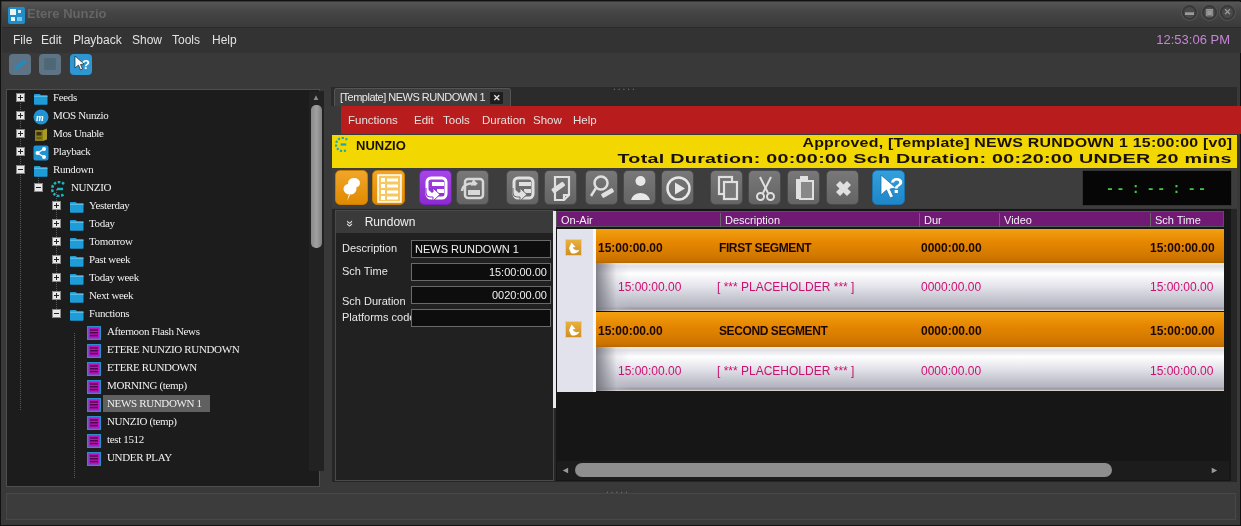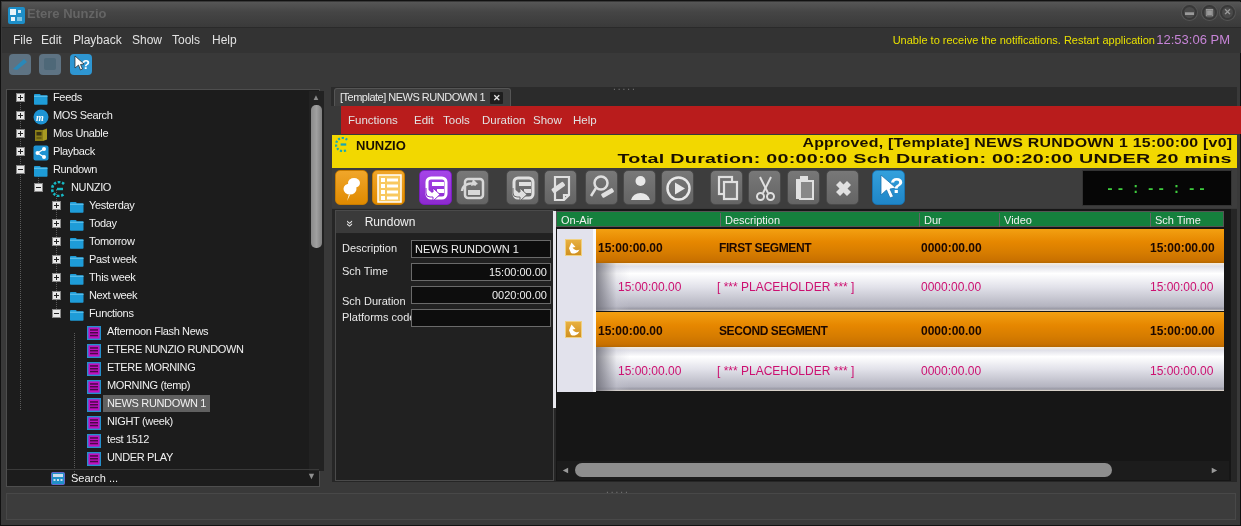--- a/index.html
+++ b/index.html
@@ -25,21 +25,21 @@
 
 #treepanel { left:5px; top:88px; width:314px; height:398px; background:#1c1c1c;
   border:1px solid #4e4e4e; }
 .trow { position:absolute; height:18px; color:#f0f0f0; font-size:11px; letter-spacing:-0.35px; line-height:18px; white-space:nowrap; }
 .exp { position:absolute; width:9px; height:9px; background:#e8e8e8; border:1px solid #888;
   top:3px; }
 .exp:before, .exp:after{ content:""; position:absolute; background:#222; }
 .exp:before { left:1px; top:3px; width:5px; height:1px; }
 .exp.plus:after { left:3px; top:1px; width:1px; height:5px; }
 .tico { position:absolute; top:1px; }
-.tlabel { position:absolute; top:-2px; line-height:18px; }
+.tlabel { position:absolute; top:-2px; line-height:18px;font-family:Liberation Serif, serif; }
 #tree-sel { position:absolute; left:96px; top:305px; width:107px; height:17px; background:#606060; }
 .vguide { position:absolute; width:1px; border-left:1px dotted #5a5a5a; }
 .sbarr { position:absolute; left:3px; color:#8a8a8a; font-size:8px; }
 
 #tsb { left:302px; top:1px; width:15px; height:380px; background:#222; position:absolute;}
 #tsb-thumb { position:absolute; left:2px; top:14px; width:11px; height:143px; background:linear-gradient(90deg,#8a8a8a,#a0a0a0,#808080); border-radius:5px; }
 
 #searchrow { position:absolute; left:0px; top:379px; width:312px; height:17px; border-top:1px solid #3a3a3a; }
 
 #tabbar { left:330px; top:86px; width:906px; height:19px; background:#2b2b2b; }
@@ -70,21 +70,21 @@
 
 #props { position:absolute; left:3px; top:1px; width:219px; height:271px; background:#212121; border:1px solid #4a4a4a;}
 #props .hdr { position:absolute; left:0; top:0; width:100%; height:23px; background:#3a3a3a; border-bottom:1px solid #222;
   color:#f0f0f0; font-size:12px; line-height:23px; }
 .plabel { position:absolute; left:6px; color:#e8e8e8; font-size:11px; }
 .pfield { position:absolute; left:75px; width:140px; height:18px; background:#0d0d0d;
   border:1px solid #6a6a6a; color:#f0f0f0; font-size:11px; line-height:16px; padding:0 3px; }
 
 #propsep { position:absolute; left:221px; top:2px; width:3px; height:197px; background:#e8e8ee; }
 #grid { position:absolute; left:224px; top:0px; width:675px; height:272px; background:#161616; }
-#ghead { position:absolute; left:0; top:2px; width:668px; height:16px; background:#15803d; border:1px solid #555;
+#ghead { position:absolute; left:0; top:2px; width:668px; height:16px; background:#701a75; border:1px solid #555;
   color:#f0f0f0; font-size:11px; }
 .gcol { position:absolute; top:1px; border-left:1px solid #666; height:14px; padding-left:4px; line-height:14px;}
 #gicons { position:absolute; left:1px; top:20px; width:39px; height:163px; background:#e2e2ec; border-right:3px solid #fafafc; }
 .grow { position:absolute; left:40px; width:628px; }
 .grow.orange { background:linear-gradient(#f3a011,#e68700 38%,#d67c00 70%,#c97100 92%,#b56700); }
 .grow.silver { background:linear-gradient(#f6ecdc,#e0e0e8 7%,#ffffff 22%,#e2e2ea 50%,#b4b4c0 90%,#9898a4 96%,#f0e6d6); }
 .grow.silver:before { content:""; position:absolute; left:0; top:0; bottom:0; width:34px;
   background:linear-gradient(90deg, rgba(110,110,120,0.85), rgba(200,200,210,0.3) 60%, rgba(255,255,255,0)); }
 .gtext { position:absolute; font-size:12px; white-space:nowrap; }
 .orange .gtext { font-weight:bold; color:#1c0800; top:12px; }
@@ -114,21 +114,20 @@
   <div class="winbtn abs" style="left:1181px">▬</div>
   <div class="winbtn abs" style="left:1201px">▣</div>
   <div class="winbtn abs" style="left:1219px">✕</div>
   <div id="menubar" class="abs"></div>
   <div class="mitem" style="left:12px">File</div>
   <div class="mitem" style="left:40px">Edit</div>
   <div class="mitem" style="left:72px">Playback</div>
   <div class="mitem" style="left:131px">Show</div>
   <div class="mitem" style="left:171px">Tools</div>
   <div class="mitem" style="left:211px">Help</div>
-  <div id="notif">Unable to receive the notifications. Restart application</div>
   <div id="clock">12:53:06 PM</div>
   <div class="tbtn abs" style="left:8px">
     <svg width="22" height="21" viewBox="0 0 22 21">
         <path d="M4 15 L15 5 L18 8 L8 16 Z" fill="#2a88b8"></path>
       </svg>
   </div>
   <div class="tbtn abs" style="left:38px">
     <svg width="22" height="21" viewBox="0 0 22 21">
         <rect x="5" y="4" width="12" height="12" rx="2" fill="#4e6878"></rect>
       </svg>
@@ -156,21 +155,21 @@
             </g>
           </svg>
           <span class="tlabel" style="left:46px">Feeds</span>
         </div>
     <div class="trow" style="top:18px">
           <span class="exp plus" style="left:9px"></span>
           <svg class="tico" style="left:26px" width="16" height="16" viewBox="0 0 16 16">
             <circle cx="8" cy="8" r="7.5" fill="#1e94d4"></circle>
             <text x="3" y="11.5" font-size="10" font-style="italic" font-weight="bold" fill="#fff" font-family="Liberation Serif">m</text>
           </svg>
-          <span class="tlabel" style="left:46px">MOS Search</span>
+          <span class="tlabel" style="left:46px">MOS Nunzio</span>
         </div>
     <div class="trow" style="top:36px">
           <span class="exp plus" style="left:9px"></span>
           <svg class="tico" style="left:26px" width="16" height="16" viewBox="0 0 16 16">
             <rect x="2" y="3" width="8" height="11" fill="#8a7d18"></rect>
             <path d="M10 3 l4 -1.5 v11 l-4 1.5 Z" fill="#a89a22"></path>
             <rect x="3.5" y="5" width="5" height="3.5" fill="#3a3510"></rect>
             <rect x="3.5" y="10" width="5" height="2" fill="#6a6014"></rect>
           </svg>
           <span class="tlabel" style="left:46px">Mos Unable</span>
@@ -251,21 +250,21 @@
         </div>
     <div class="trow" style="top:180px">
           <span class="exp plus" style="left:45px"></span>
           <svg class="tico" style="left:62px" width="16" height="16" viewBox="0 0 16 16">
             <g transform="translate(0.5,2.5)">
               <rect x="0.5" y="0.5" width="6.5" height="3" rx="0.8" fill="#1e9cd8"></rect>
               <rect x="0.5" y="1.8" width="13.5" height="9.5" rx="0.8" fill="#1e9cd8"></rect>
               <rect x="0.5" y="2.2" width="13.5" height="1.2" fill="#5cc0ec"></rect>
             </g>
           </svg>
-          <span class="tlabel" style="left:82px">This week</span>
+          <span class="tlabel" style="left:82px">Today week</span>
         </div>
     <div class="trow" style="top:198px">
           <span class="exp plus" style="left:45px"></span>
           <svg class="tico" style="left:62px" width="16" height="16" viewBox="0 0 16 16">
             <g transform="translate(0.5,2.5)">
               <rect x="0.5" y="0.5" width="6.5" height="3" rx="0.8" fill="#1e9cd8"></rect>
               <rect x="0.5" y="1.8" width="13.5" height="9.5" rx="0.8" fill="#1e9cd8"></rect>
               <rect x="0.5" y="2.2" width="13.5" height="1.2" fill="#5cc0ec"></rect>
             </g>
           </svg>
@@ -300,21 +299,21 @@
           </svg>
           <span class="tlabel" style="left:100px">ETERE NUNZIO RUNDOWN</span>
         </div>
     <div class="trow" style="top:270px">
           <svg class="tico" style="left:80px;top:2px" width="14" height="14" viewBox="0 0 14 14">
             <rect x="0.7" y="0.7" width="12.6" height="12.6" fill="#c010c0" stroke="#2590cc" stroke-width="1.4"></rect>
             <rect x="3" y="3.2" width="8" height="1.5" fill="#4a0848"></rect>
             <rect x="3" y="6" width="8" height="1.5" fill="#4a0848"></rect>
             <rect x="3" y="8.8" width="8" height="1.5" fill="#4a0848"></rect>
           </svg>
-          <span class="tlabel" style="left:100px">ETERE MORNING</span>
+          <span class="tlabel" style="left:100px">ETERE RUNDOWN</span>
         </div>
     <div class="trow" style="top:288px">
           <svg class="tico" style="left:80px;top:2px" width="14" height="14" viewBox="0 0 14 14">
             <rect x="0.7" y="0.7" width="12.6" height="12.6" fill="#c010c0" stroke="#2590cc" stroke-width="1.4"></rect>
             <rect x="3" y="3.2" width="8" height="1.5" fill="#4a0848"></rect>
             <rect x="3" y="6" width="8" height="1.5" fill="#4a0848"></rect>
             <rect x="3" y="8.8" width="8" height="1.5" fill="#4a0848"></rect>
           </svg>
           <span class="tlabel" style="left:100px">MORNING (temp)</span>
         </div>
@@ -327,21 +326,21 @@
           </svg>
           <span class="tlabel" style="left:100px">NEWS RUNDOWN 1</span>
         </div>
     <div class="trow" style="top:324px">
           <svg class="tico" style="left:80px;top:2px" width="14" height="14" viewBox="0 0 14 14">
             <rect x="0.7" y="0.7" width="12.6" height="12.6" fill="#c010c0" stroke="#2590cc" stroke-width="1.4"></rect>
             <rect x="3" y="3.2" width="8" height="1.5" fill="#4a0848"></rect>
             <rect x="3" y="6" width="8" height="1.5" fill="#4a0848"></rect>
             <rect x="3" y="8.8" width="8" height="1.5" fill="#4a0848"></rect>
           </svg>
-          <span class="tlabel" style="left:100px">NIGHT (week)</span>
+          <span class="tlabel" style="left:100px">NUNZIO (temp)</span>
         </div>
     <div class="trow" style="top:342px">
           <svg class="tico" style="left:80px;top:2px" width="14" height="14" viewBox="0 0 14 14">
             <rect x="0.7" y="0.7" width="12.6" height="12.6" fill="#c010c0" stroke="#2590cc" stroke-width="1.4"></rect>
             <rect x="3" y="3.2" width="8" height="1.5" fill="#4a0848"></rect>
             <rect x="3" y="6" width="8" height="1.5" fill="#4a0848"></rect>
             <rect x="3" y="8.8" width="8" height="1.5" fill="#4a0848"></rect>
           </svg>
           <span class="tlabel" style="left:100px">test 1512</span>
         </div>
@@ -352,31 +351,20 @@
             <rect x="3" y="6" width="8" height="1.5" fill="#4a0848"></rect>
             <rect x="3" y="8.8" width="8" height="1.5" fill="#4a0848"></rect>
           </svg>
           <span class="tlabel" style="left:100px">UNDER PLAY</span>
         </div>
     </div>
     <div id="tsb">
         <div class="sbarr" style="top:2px">▲</div>
         <div id="tsb-thumb"></div>
       </div>
-    <div id="searchrow">
-      <svg style="position:absolute;left:44px;top:2px" width="14" height="13" viewBox="0 0 14 13">
-        <rect x="0.5" y="0.5" width="13" height="12" rx="1" fill="#2090c8" stroke="#66c"></rect>
-        <rect x="2" y="2" width="10" height="3" fill="#cde"></rect>
-        <rect x="2.5" y="7" width="2" height="2" fill="#cde"></rect>
-          <rect x="6" y="7" width="2" height="2" fill="#cde"></rect>
-          <rect x="9.5" y="7" width="2" height="2" fill="#cde"></rect>
-      </svg>
-      <span style="position:absolute;left:64px;top:2px;color:#f0f0f0;font-size:11px">Search ...</span>
-      <span style="position:absolute;left:300px;top:1px;color:#909090;font-size:9px">▼</span>
-    </div>
   </div>
   <div id="tabbar" class="abs">
       <div id="tab">[Template] NEWS RUNDOWN 1<span id="tabx">✕</span></div>
     </div>
   <div id="rmenu" class="abs">
     <div class="rmitem" style="left:7px">Functions</div>
     <div class="rmitem" style="left:73px">Edit</div>
     <div class="rmitem" style="left:102px">Tools</div>
     <div class="rmitem" style="left:141px">Duration</div>
     <div class="rmitem" style="left:192px">Show</div>

